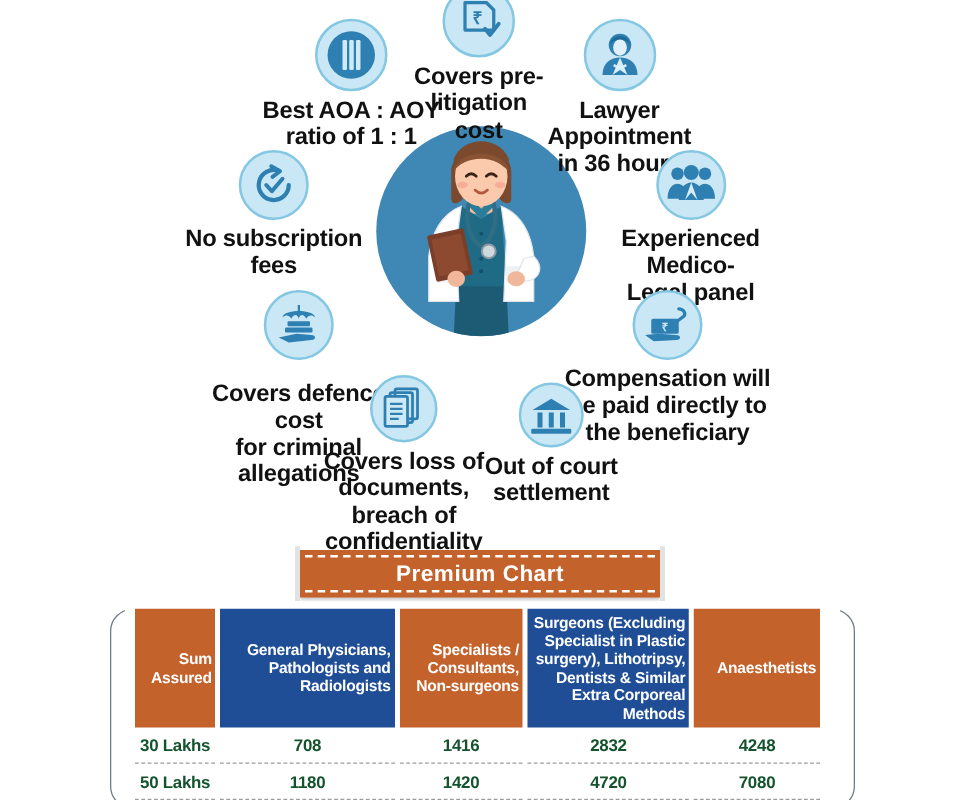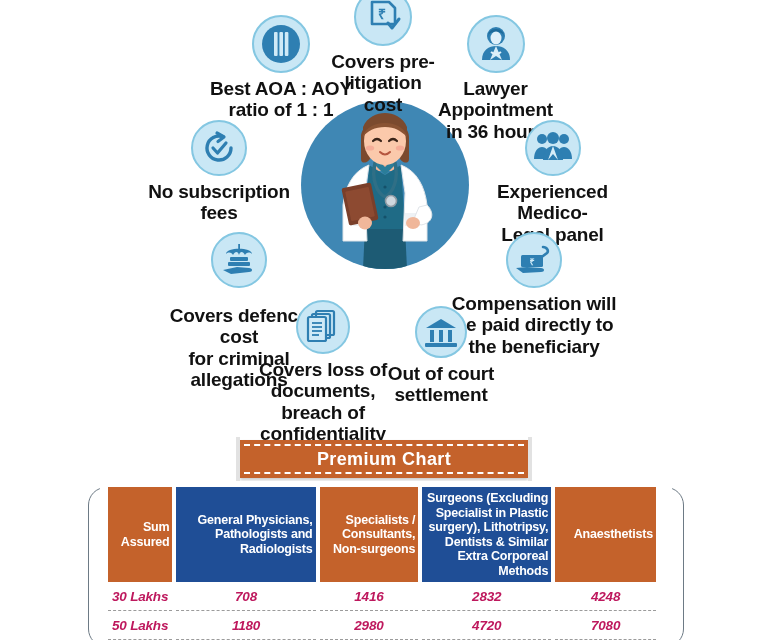--- a/index.html
+++ b/index.html
@@ -101,26 +101,25 @@
   th.blue{background:#1f4e96;}
   th.c0{width:64px;}
   th.c1{width:138px;}
   th.c2{width:98px;}
   th.c3{width:128px;}
   th.c4{width:100px;margin-left:28px;}
 
   .ptable td{
     font-size:13.5px;
     font-weight:700;
-    color:#be185d;
+    color:#14532d;
     text-align:center;
     padding:7px 2px 6px 2px;
     border-bottom:1.5px dashed #9b9b9b;
     letter-spacing:-0.2px;
-    font-style:italic;
   }
   .ptable td.lbl{text-align:left;padding-left:4px;}
 </style>
 </head>
 <body>
 
 <div class="stage">
 
   <div class="hero">
     <svg width="168" height="168" viewBox="0 0 168 168">
@@ -327,20 +326,20 @@
       <tr>
         <td class="lbl">30 Lakhs</td>
         <td>708</td>
         <td>1416</td>
         <td>2832</td>
         <td>4248</td>
       </tr>
       <tr>
         <td class="lbl">50 Lakhs</td>
         <td>1180</td>
-        <td>2980</td>
+        <td>1420</td>
         <td>4720</td>
         <td>7080</td>
       </tr>
     </tbody>
   </table>
 
 </div>
 
 </body></html>

